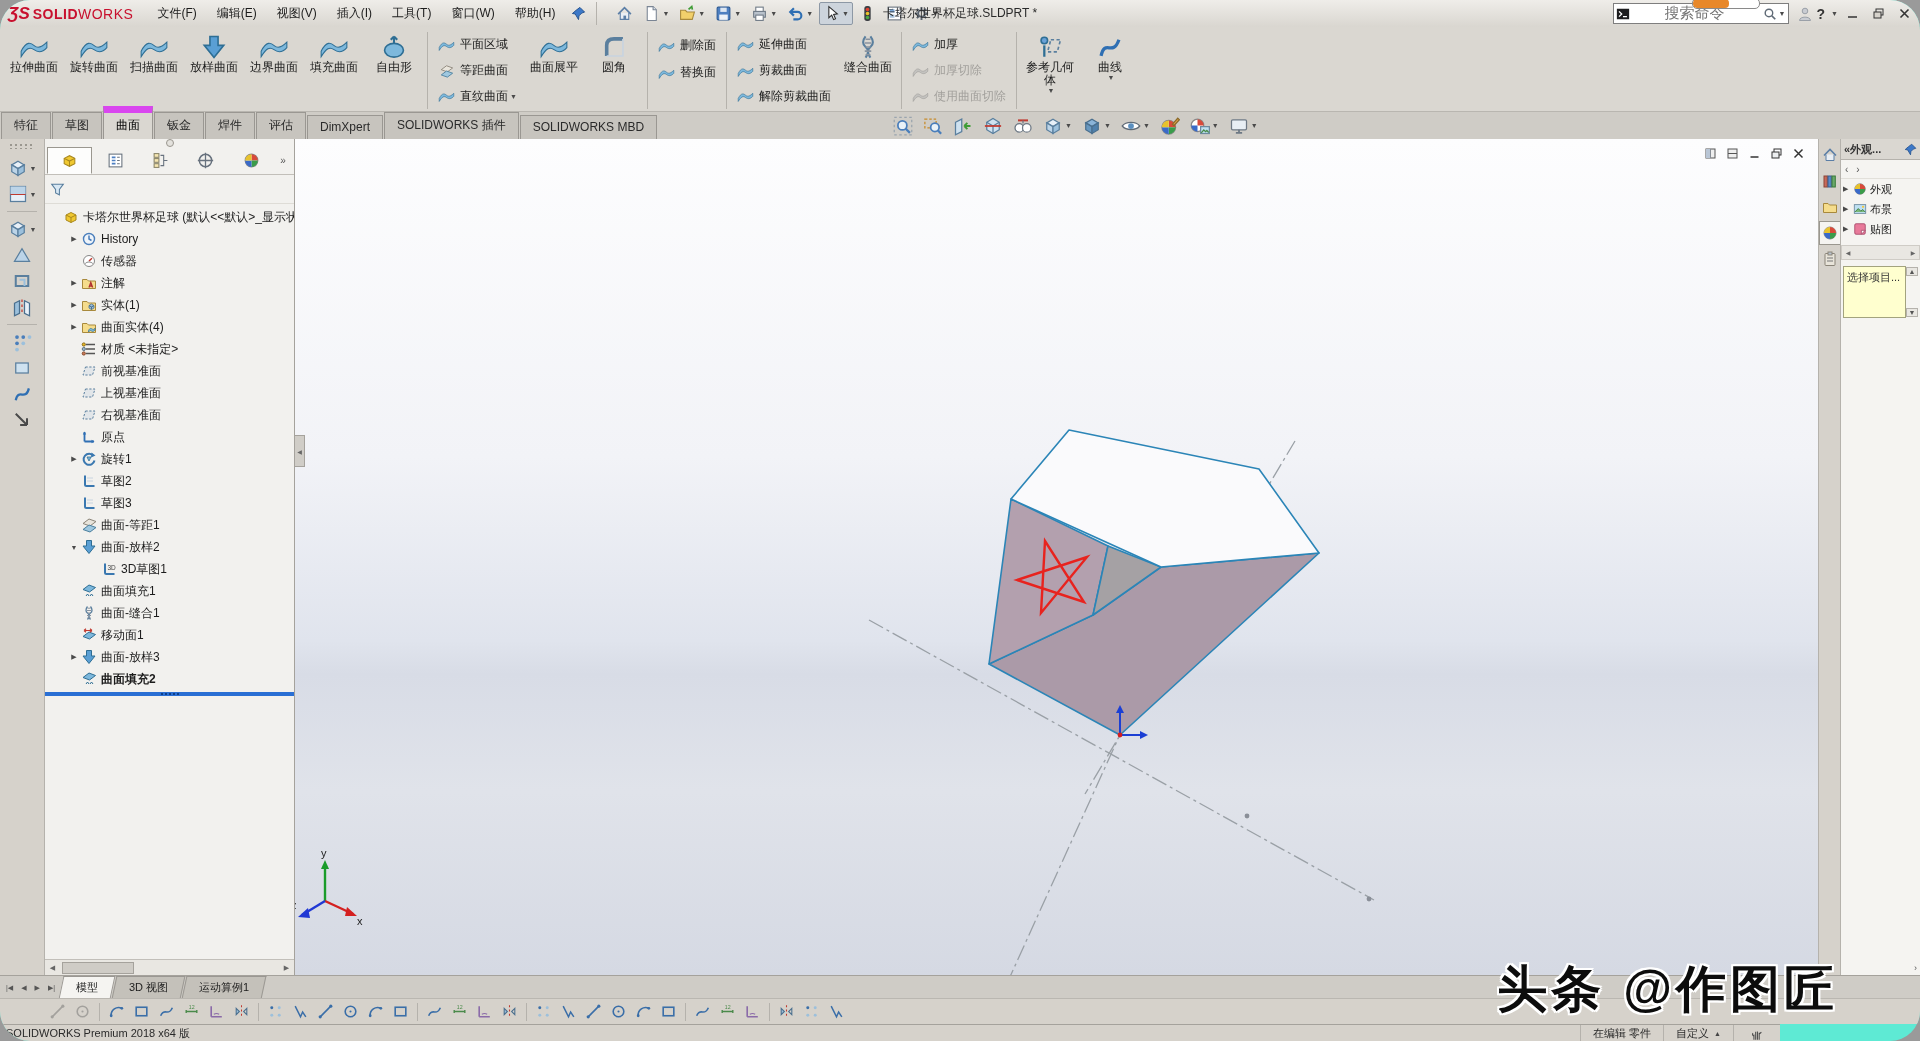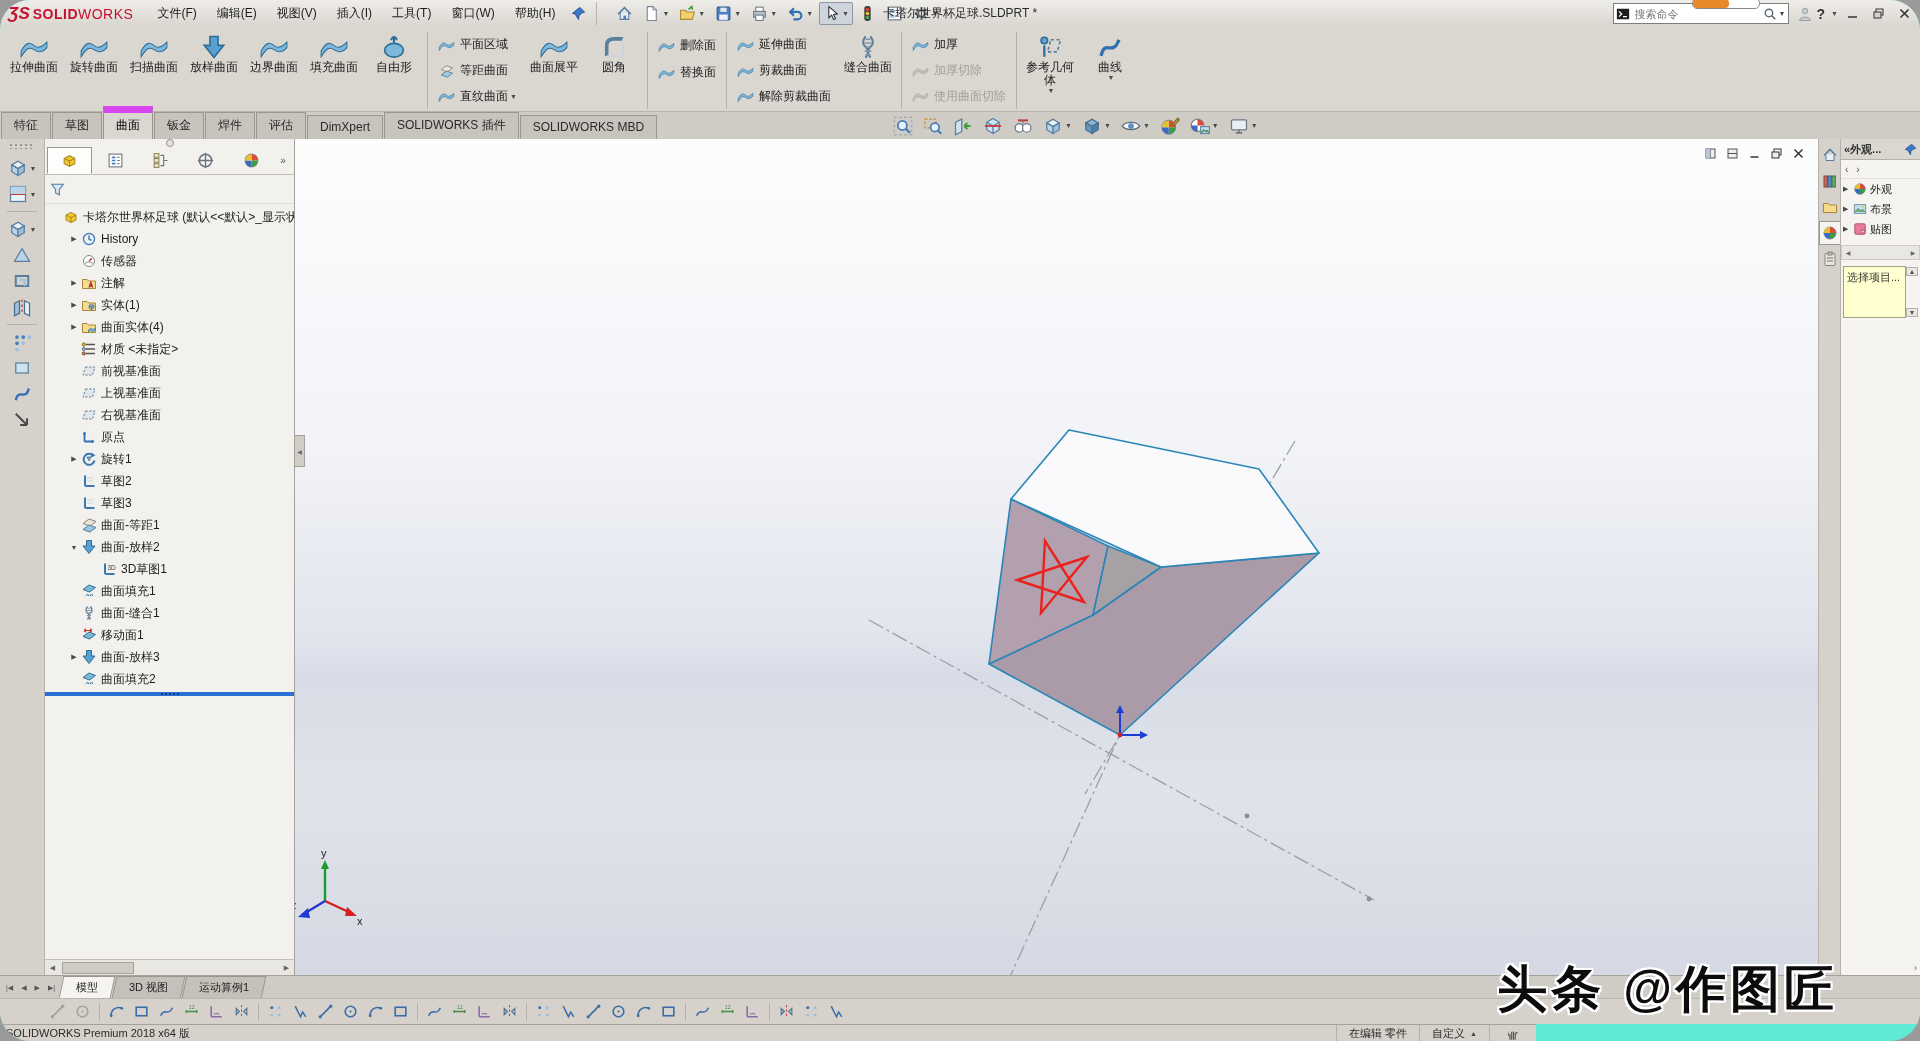--- a/index.html
+++ b/index.html
@@ -21,21 +21,21 @@
   .menu-item{padding:0 10px;height:27px;line-height:27px;cursor:default;}
   #qa{display:flex;align-items:center;margin-left:10px;}
   .qa-btn{display:flex;align-items:center;padding:2px 3px;border:1px solid transparent;border-radius:2px;margin:0 1px;}
   .qa-btn .icon{width:17px;height:17px;}
   .qa-btn.pressed{background:#cdd4dc;border-color:#8d98a5;}
   #doc-title{position:absolute;left:50%;transform:translateX(-50%);top:0;height:27px;line-height:27px;
              font-size:12px;color:#2a2a2a;white-space:nowrap;}
   #tb-right{position:absolute;right:4px;top:0;height:27px;display:flex;align-items:center;}
   #searchbox{position:relative;display:flex;align-items:center;width:170px;height:19px;background:#fff;
              border:1px solid #7e7e7e;padding:0 2px;}
-  #searchbox input{border:none;outline:none;flex:1;font-size:11px;min-width:10px;font-family:Liberation Serif, serif;color:#333;}
+  #searchbox input{border:none;outline:none;flex:1;font-size:15px;min-width:10px;font-family:Liberation Serif, serif;color:#333;margin-left:30px;}
   #search-progress{position:absolute;right:28px;top:-6px;width:66px;height:9px;border:1px solid #8a8a8a;
                    border-radius:5px;background:#fff;overflow:hidden;}
   #search-progress::before{content:"";position:absolute;left:0;top:0;bottom:0;width:55%;background:#e8882a;border-radius:4px;}
   .win-btn{width:24px;height:20px;display:flex;align-items:center;justify-content:center;margin-left:2px;color:#444;}
   .win-btn svg{width:11px;height:11px;}
   #help-q{font-size:14px;color:#333;padding:0 4px;font-weight:bold;}
 
   
   #ribbon{position:absolute;left:0;top:27px;width:1920px;height:85px;background:#dad7d1;border-bottom:1px solid #b9b6b0;
           display:flex;align-items:stretch;padding:3px 4px 0 4px;box-sizing:border-box;}
@@ -138,21 +138,21 @@
         transform:skewX(-12deg);}
   .btab .inner{transform:skewX(12deg);display:block;}
   .btab.active{background:#f5f4f1;}
   #bottomtools{position:absolute;left:0;top:998px;width:1920px;height:26px;background:#d6d2cb;border-top:1px solid #bab7b1;
                display:flex;align-items:center;padding-left:45px;box-sizing:border-box;}
   .btool{width:23px;height:21px;display:flex;align-items:center;justify-content:center;margin:0 1px;border-radius:2px;}
   .btool .icon{width:17px;height:17px;}
   .btool.dimmed{opacity:.45;filter:grayscale(1);}
   .btool-sep{width:1px;height:18px;background:#b5b2ac;margin:0 4px;}
 
-  #statusbar{position:absolute;left:0;top:1024px;width:1536px;height:17px;background:#d6d2cb;border-top:1px solid #a5a29c;
+  #statusbar{position:absolute;left:0;top:1024px;width:1780px;height:17px;background:#d6d2cb;border-top:1px solid #a5a29c;
              display:flex;align-items:center;font-size:11px;color:#2a2a2a;}
   #status-left{padding-left:6px;flex:1;}
   .status-item{padding:0 12px;border-left:1px solid #b5b2ac;height:100%;display:flex;align-items:center;}
   #status-custom .arrow{font-size:7px;margin-left:5px;color:#444;}
   #status-hand{width:22px;display:flex;justify-content:center;}
   #status-hand .icon{width:14px;height:14px;}
 
   
   #watermark{position:absolute;right:82px;bottom:18px;z-index:99;font-size:50px;font-weight:bold;letter-spacing:4px;
              color:#0c0c0c;white-space:nowrap;
@@ -1016,21 +1016,21 @@
           </div>
           <div class="titem" style="padding-left: 22px;">
             <span class="exp">▶</span>
             <span class="icon ti">
               <svg viewBox="0 0 16 16" xmlns="http://www.w3.org/2000/svg">
                 <path d="M5.5 1.5 H10.5 V7 H14 L8 14.5 L2 7 H5.5 Z" fill="#5a9fd4" stroke="#2e6e94"></path>
               </svg>
             </span>
             <span class="tl">曲面-放样3</span>
           </div>
-          <div class="titem" style="padding-left: 22px;">
+          <div class="titem" style="padding-left: 22px; font-weight: bold;">
             <span class="exp"></span>
             <span class="icon ti">
               <svg viewBox="0 0 16 16" xmlns="http://www.w3.org/2000/svg">
                 <path d="M2 6.5 L8 2 L14.5 4.5 L8.5 9 Z" fill="#7db8dc" stroke="#2e6e94"></path>
                 <path d="M5 13 l1.5 -2 1.5 2 M9 13 l1.5 -2 1.5 2" stroke="#2e6e94" fill="none"></path>
               </svg>
             </span>
             <span class="tl">曲面填充2</span>
           </div>
           <div id="rollback"></div>

